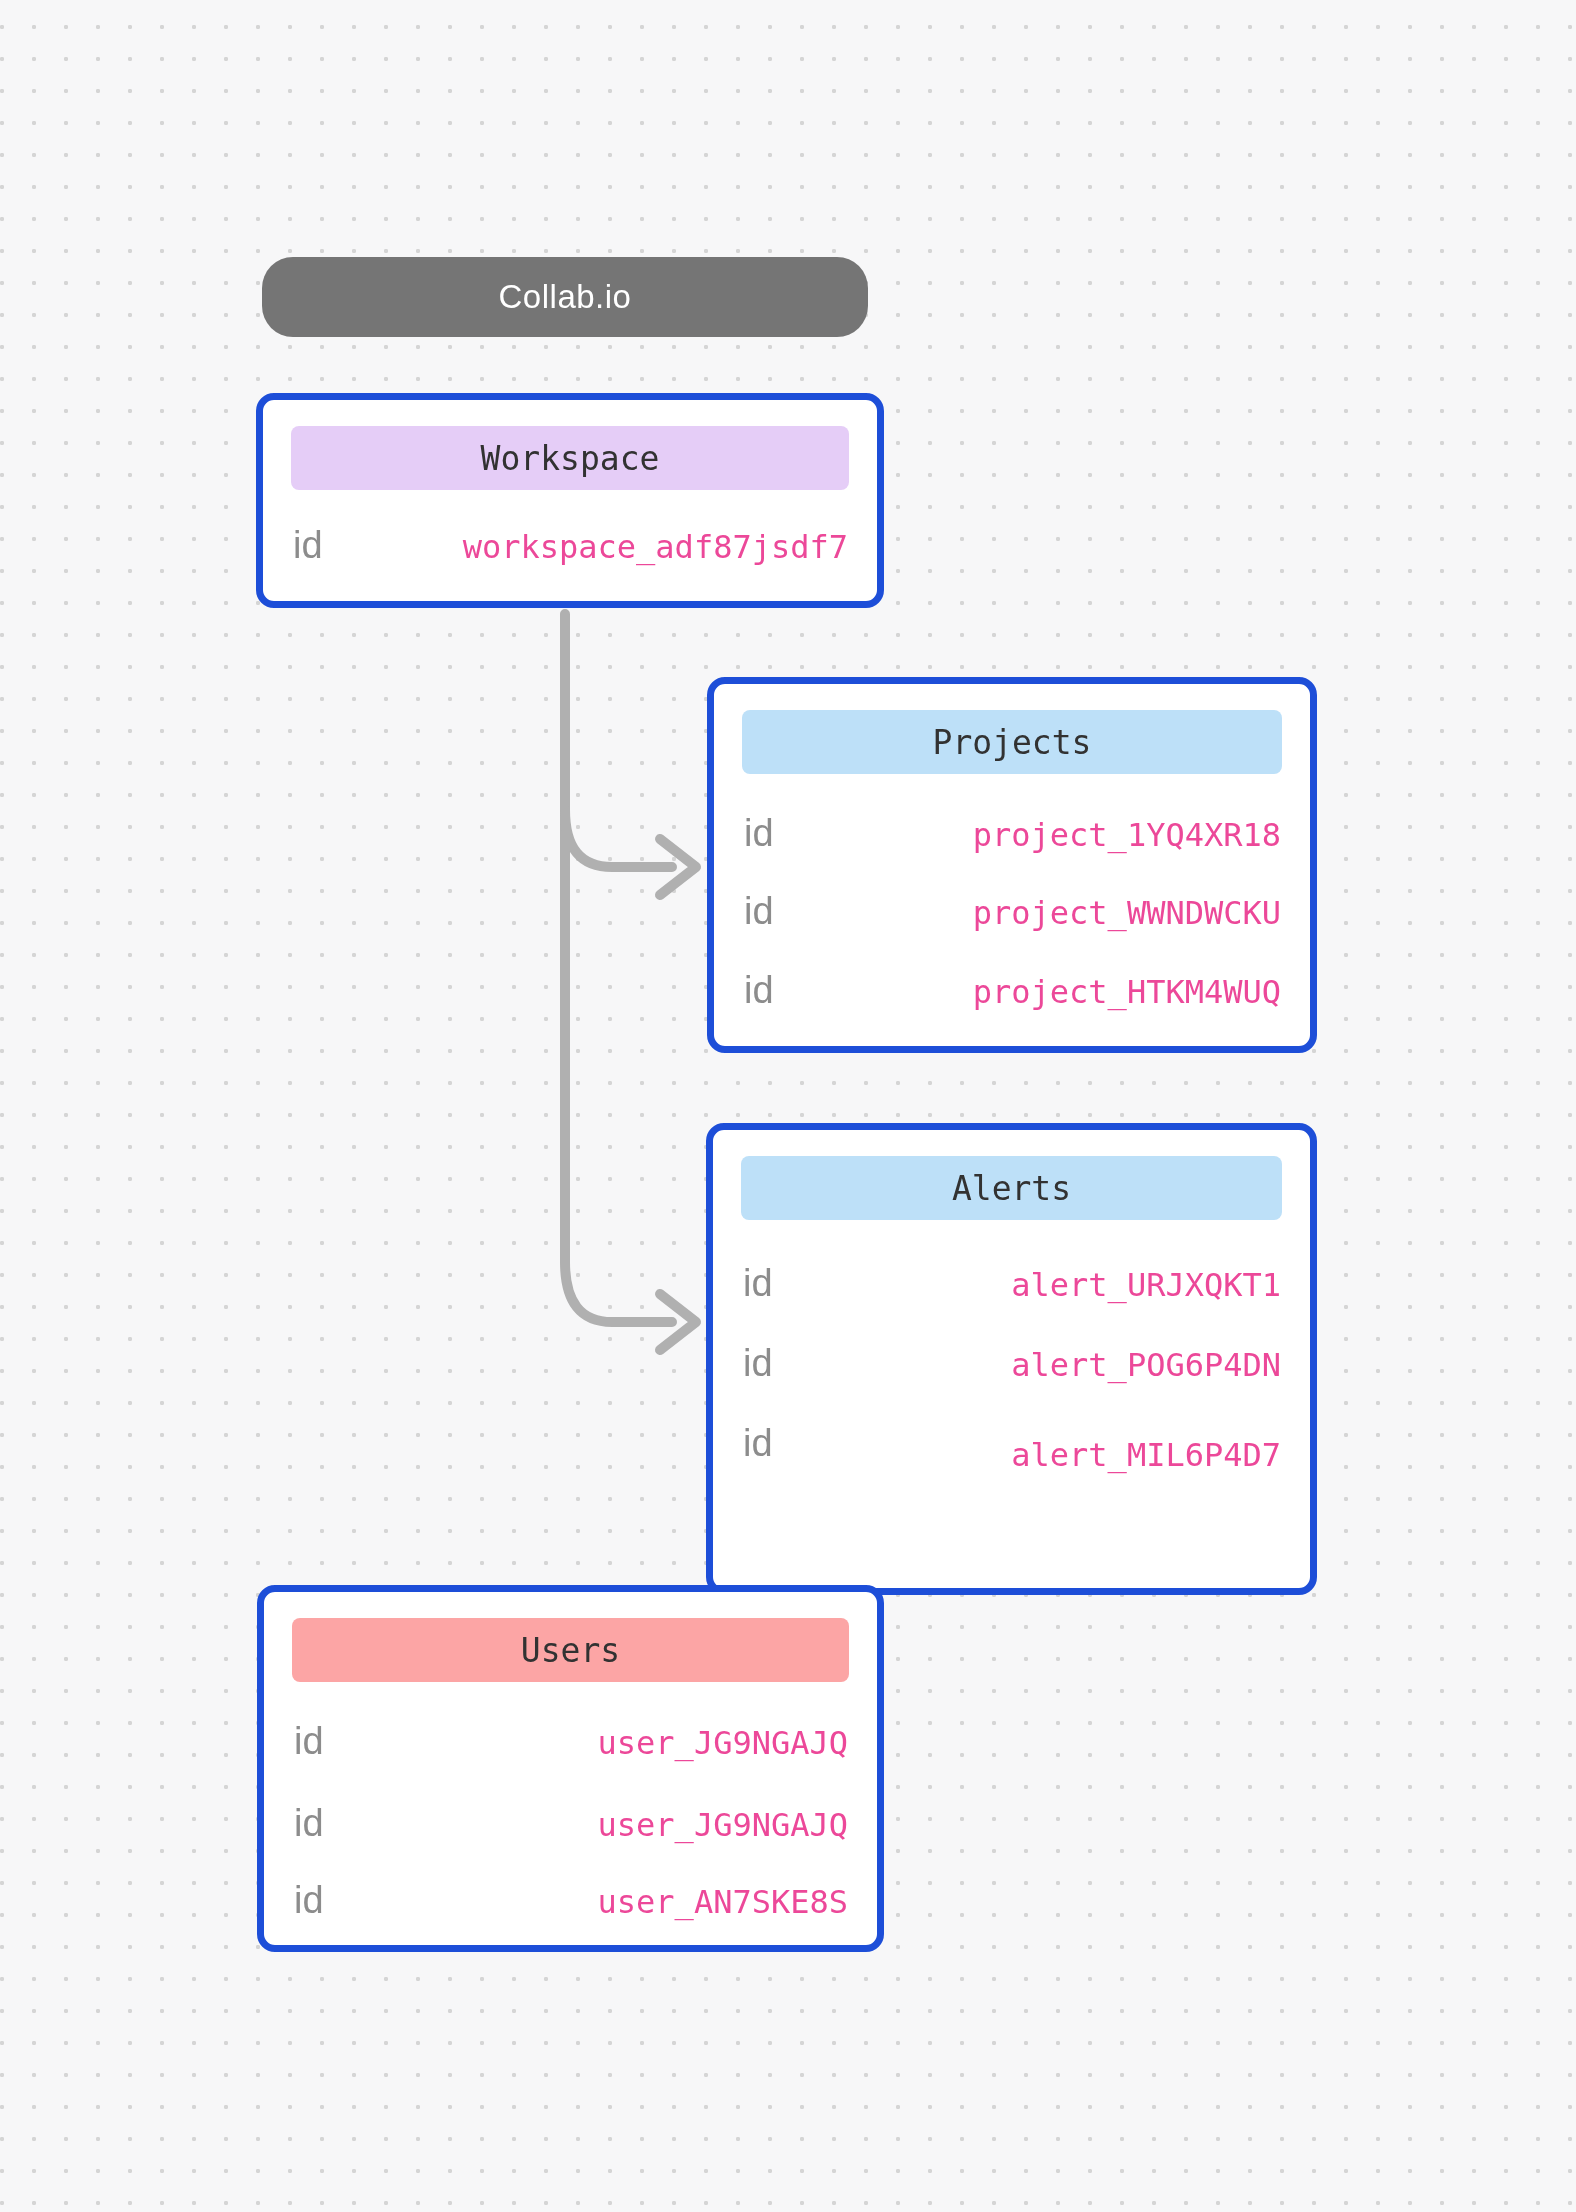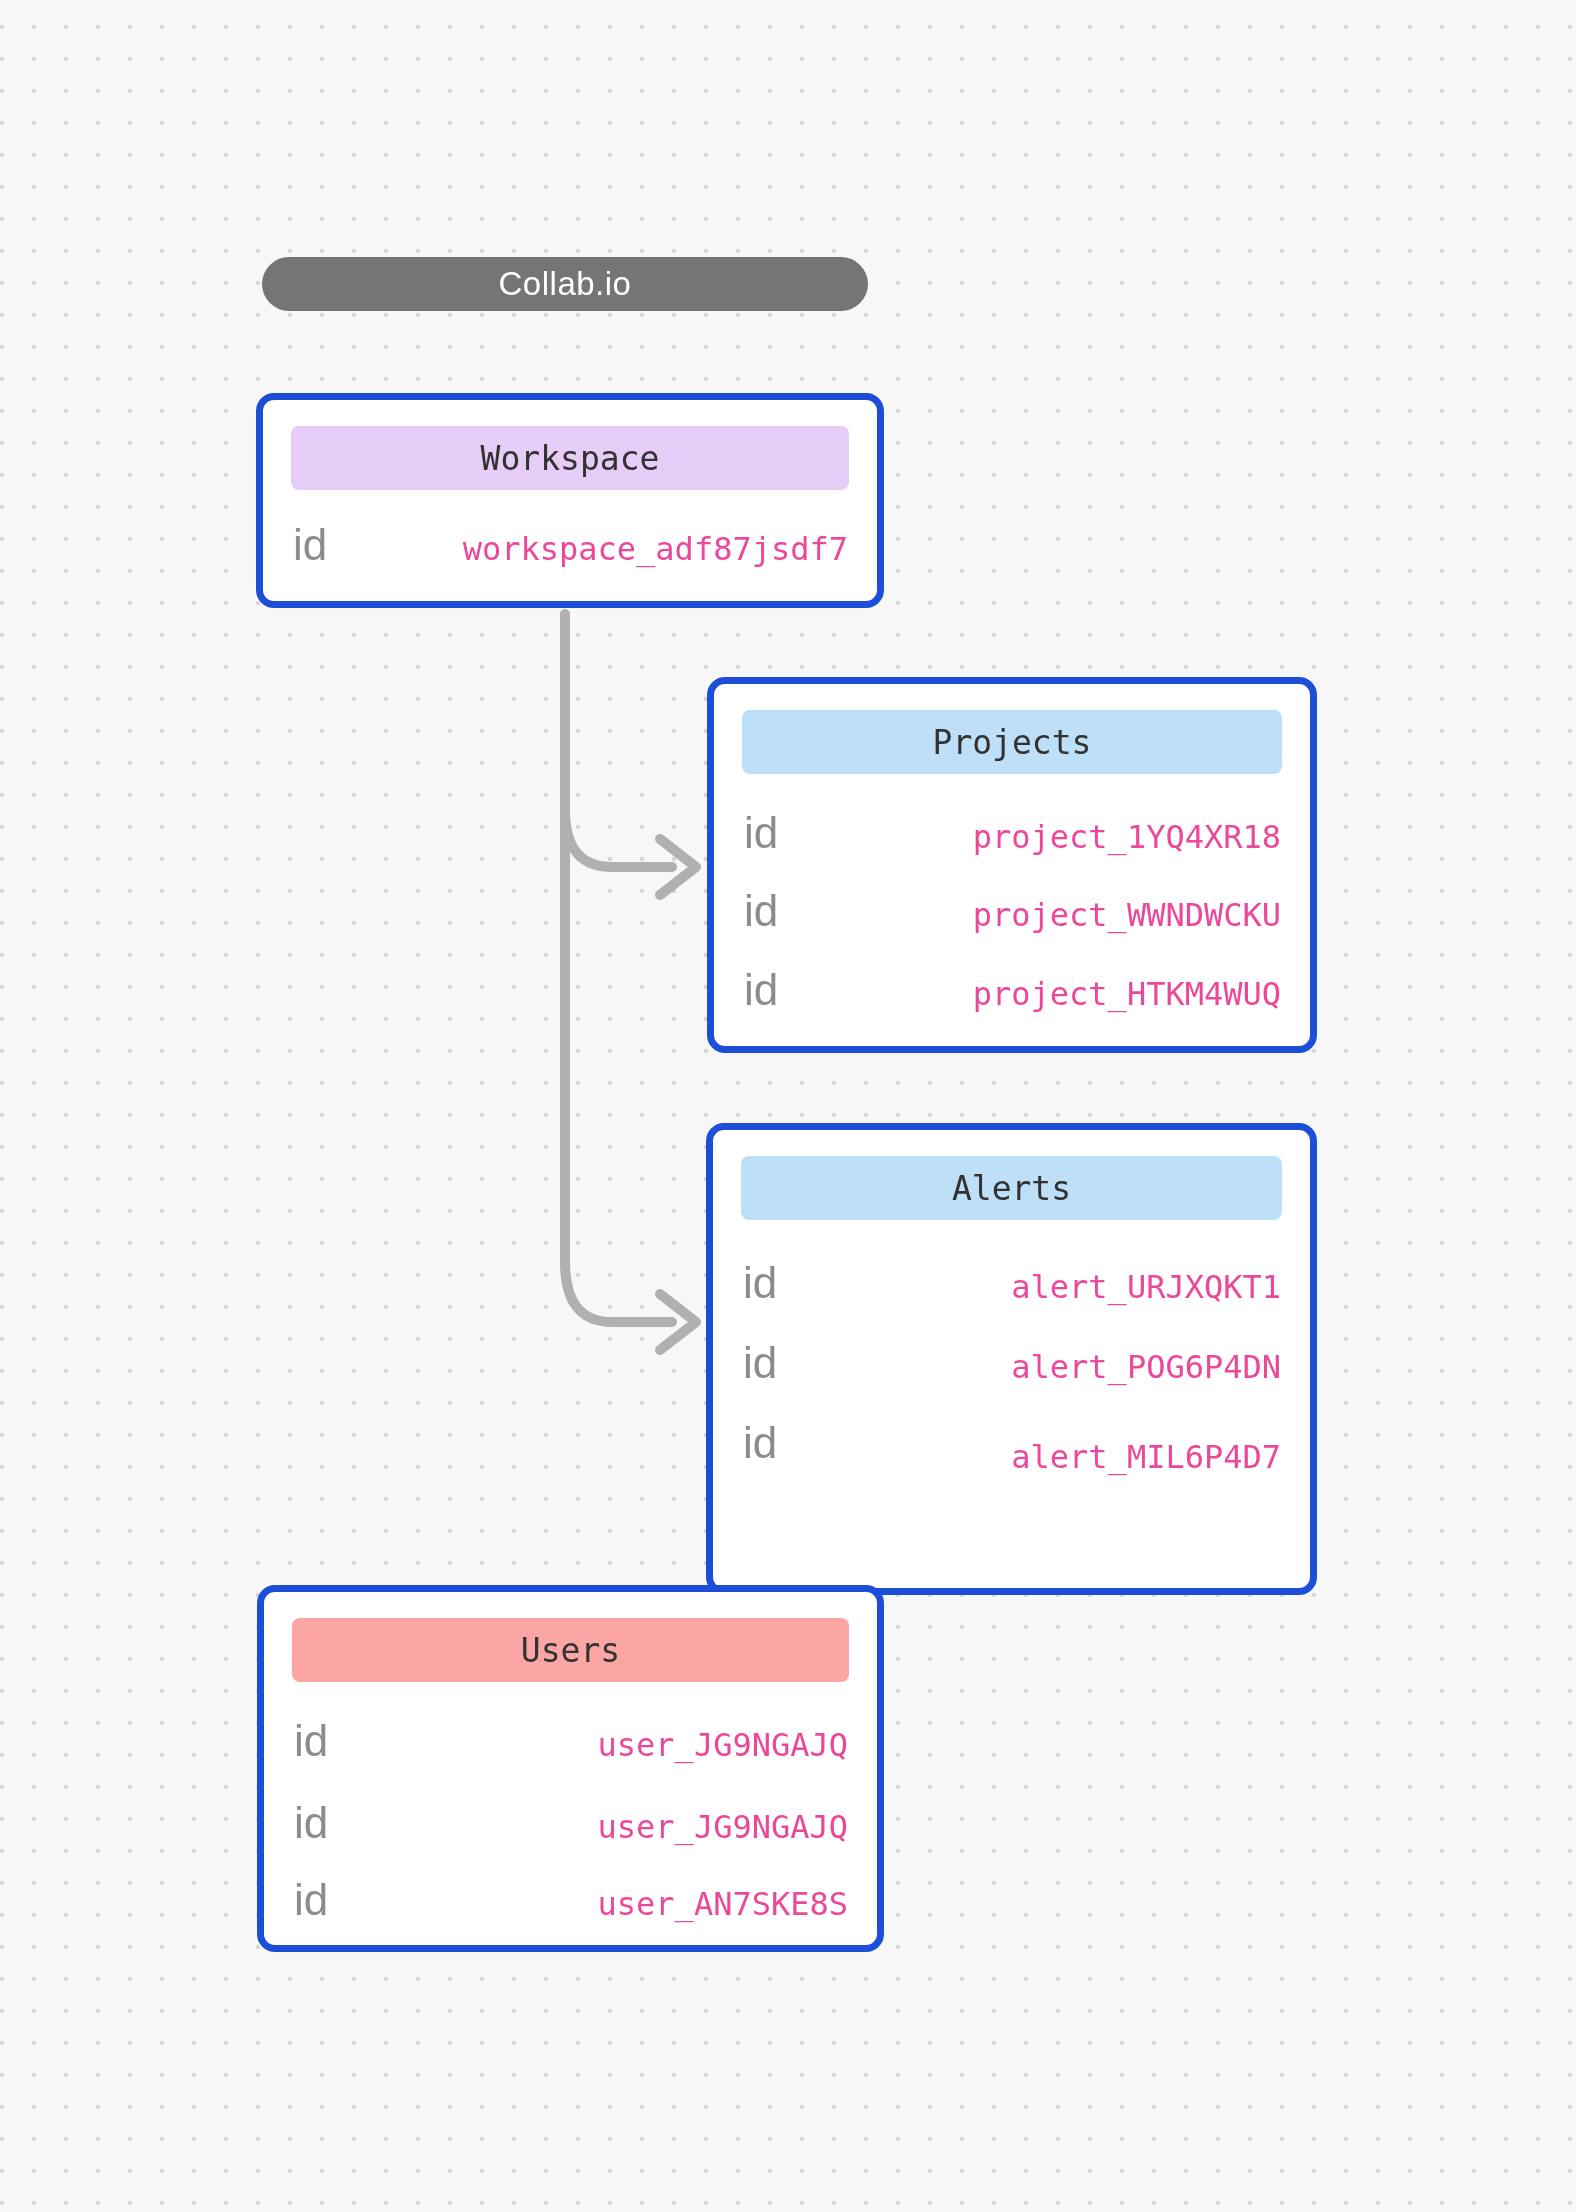--- a/index.html
+++ b/index.html
@@ -31,21 +31,21 @@
     stroke: #b0b0b0;
     stroke-width: 10;
     stroke-linecap: round;
     stroke-linejoin: round;
   }
   .pill {
     position: absolute;
     left: 262px;
     top: 257px;
     width: 606px;
-    height: 54px;
+    height: 80px;
     border-radius: 31px;
     background: #757575;
     display: flex;
     align-items: center;
     justify-content: center;
   }
   .pill span {
     color: #ffffff;
     font-size: 33px;
     letter-spacing: 0.5px;
@@ -85,21 +85,21 @@
     position: absolute;
     left: 30px;
     right: 29px;
     transform: translateY(-50%);
     display: flex;
     justify-content: space-between;
     align-items: baseline;
   }
   .field {
     color: #8c8c8c;
-    font-size: 44px;
+    font-size: 38px;
   }
   .value {
     font-family: "DejaVu Sans Mono", monospace;
     font-size: 32px;
     font-weight: 500;
     color: #ec4899;
   }
   .value.drop { position: relative; top: 10px; }
 </style>
 </head>

